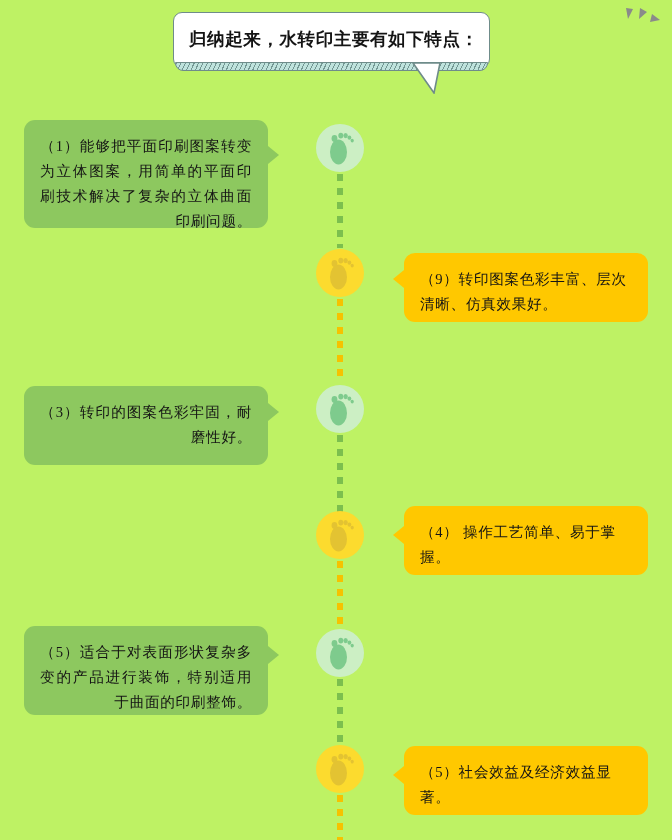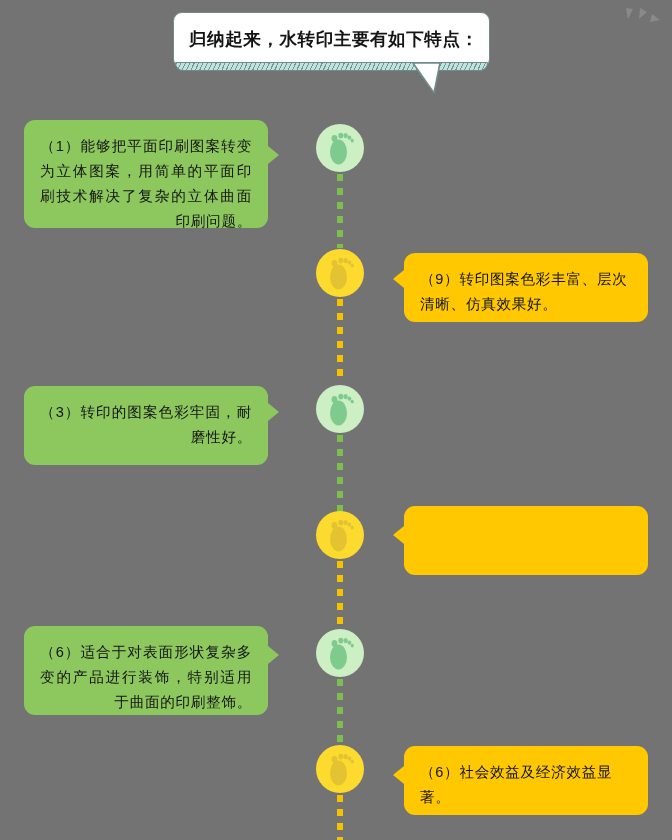--- a/index.html
+++ b/index.html
@@ -8,21 +8,21 @@
     background: #ffffff;
   }
   body {
     font-family: "Liberation Serif", "DejaVu Serif", serif;
   }
   .canvas {
     position: relative;
     width: 672px;
     height: 840px;
     overflow: hidden;
-    background: #737373;
+    background: #bef264;
   }
 
   
   .corner-marks {
     position: absolute;
     top: 6px;
     left: 616px;
     width: 52px;
     height: 26px;
   }
@@ -125,21 +125,21 @@
   
   .callout {
     position: absolute;
     box-sizing: border-box;
     border-radius: 11px;
     padding: 14px 16px 21px 16px;
     font-size: 14.6px;
     line-height: 1.72;
     letter-spacing: 0.7px;
     color: #141414;
-    font-family: Liberation Sans, sans-serif;
+    font-family: Liberation Serif, serif;
   }
   .callout.green { background: #8dc85f; }
   .callout.yellow { background: #ffc800; }
   .callout .ctext { display: block; }
   .callout.green .ctext { text-align: justify; text-align-last: right; }
   .callout.yellow .ctext { text-align: left; }
 
   
   .callout .ptail {
     position: absolute;
@@ -268,25 +268,26 @@
     <span class="ctext">（9）转印图案色彩丰富、层次清晰、仿真效果好。</span>
   </div>
 
   <div class="callout green" style="left:24px; top:386px; width:244px; height:79px;">
     <span class="ptail" style="top:17px;"></span>
     <span class="ctext">（3）转印的图案色彩牢固，耐磨性好。</span>
   </div>
 
   <div class="callout yellow" style="left:404px; top:506px; width:244px; height:69px;">
     <span class="ptail" style="top:20px;"></span>
+    <span class="ctext">（4） 操作工艺简单、易于掌握。</span>
   </div>
 
   <div class="callout green" style="left:24px; top:626px; width:244px; height:89px;">
     <span class="ptail" style="top:20px;"></span>
-    <span class="ctext">（6）适合于对表面形状复杂多变的产品进行装饰，特别适用于曲面的印刷整饰。</span>
+    <span class="ctext">（5）适合于对表面形状复杂多变的产品进行装饰，特别适用于曲面的印刷整饰。</span>
   </div>
 
   <div class="callout yellow" style="left:404px; top:746px; width:244px; height:69px;">
     <span class="ptail" style="top:20px;"></span>
-    <span class="ctext">（6）社会效益及经济效益显著。</span>
+    <span class="ctext">（5）社会效益及经济效益显著。</span>
   </div>
 
 </div>
 
 </body></html>

